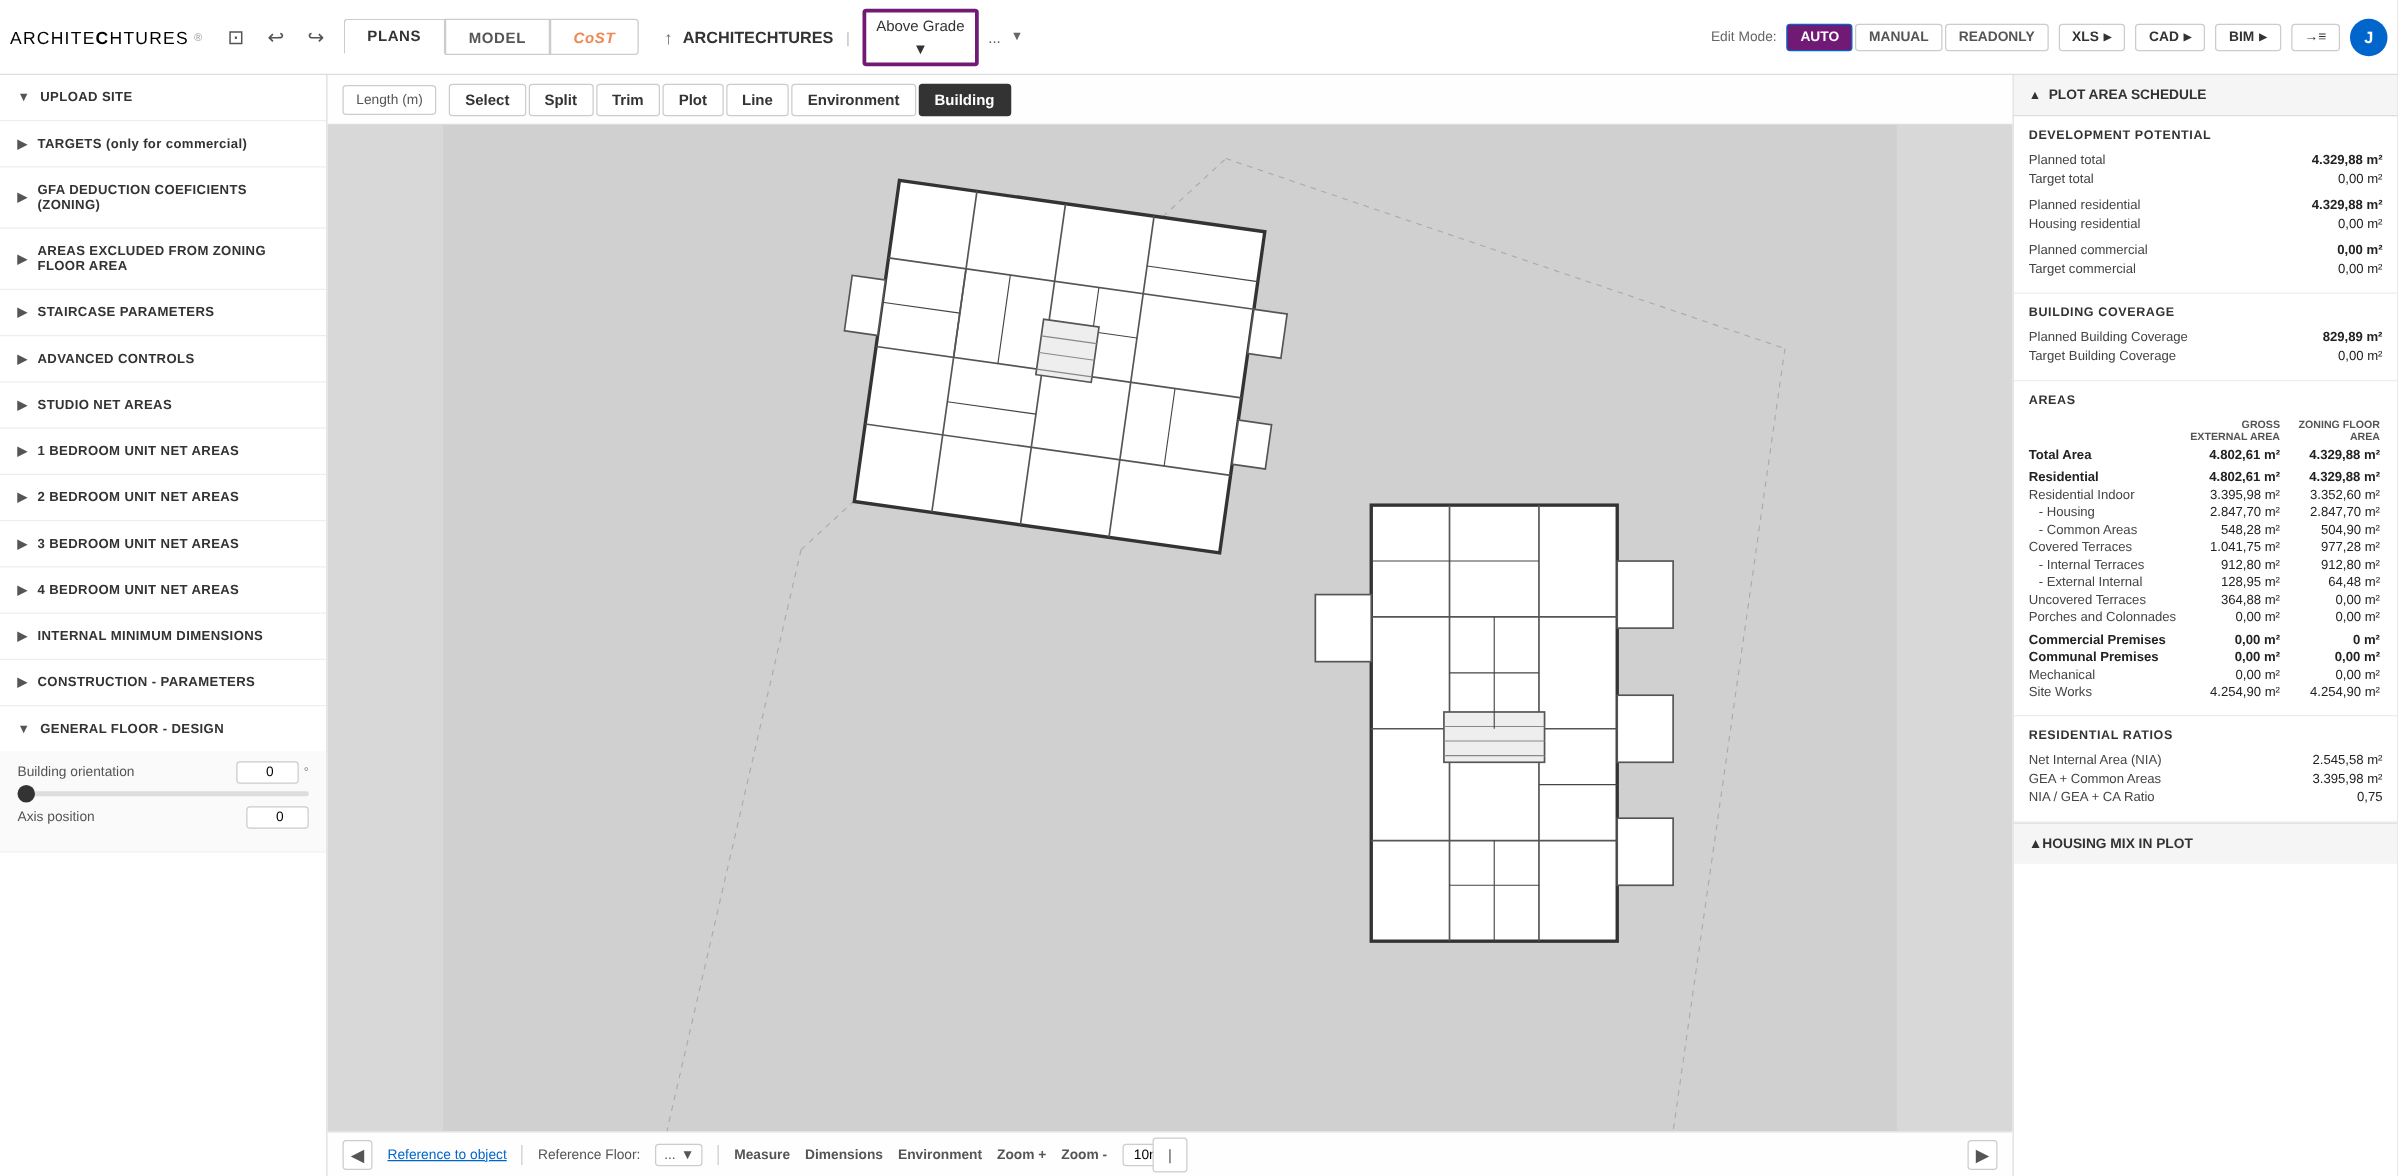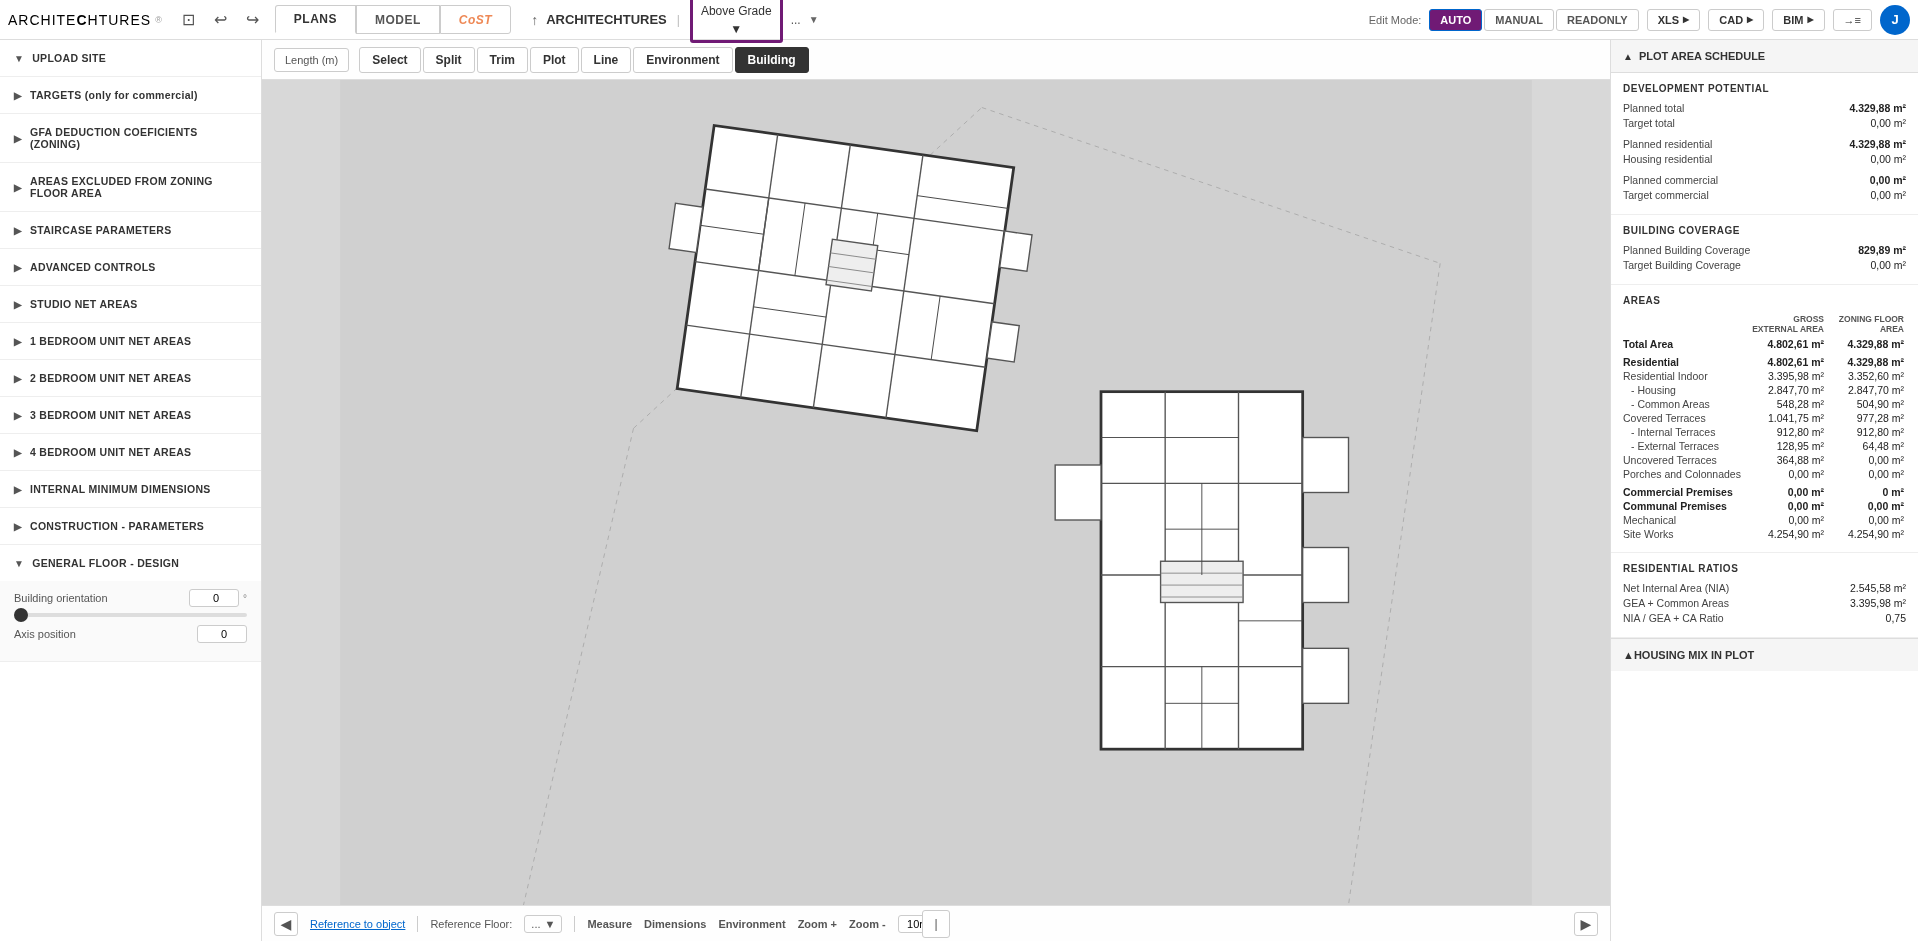--- a/index.html
+++ b/index.html
@@ -1,20 +1,20 @@
 <!DOCTYPE html>
 <html><head>
   <meta charset="utf-8">
   <style>
     * { box-sizing: border-box; margin: 0; padding: 0; }
     body { font-family: Arial, Helvetica, sans-serif; font-size: 12px; background: #f0f0f0; overflow: hidden; width: 1918px; height: 941px; display: flex; flex-direction: column; }
 
     
     .topbar {
-      height: 40px;
+      height: 60px;
       background: #fff;
       display: flex;
       align-items: center;
       border-bottom: 1px solid #ddd;
       padding: 0 8px;
       gap: 4px;
       flex-shrink: 0;
       z-index: 10;
     }
     .logo {
@@ -779,21 +779,21 @@
         <span class="areas-row-val">977,28 m²</span>
       </div>
 
       <div class="areas-row">
         <span class="areas-row-label indent">- Internal Terraces</span>
         <span class="areas-row-val">912,80 m²</span>
         <span class="areas-row-val">912,80 m²</span>
       </div>
 
       <div class="areas-row">
-        <span class="areas-row-label indent">- External Terraces</span>
+        <span class="areas-row-label indent">- External Internal</span>
         <span class="areas-row-val">128,95 m²</span>
         <span class="areas-row-val">64,48 m²</span>
       </div>
 
       <div class="areas-row">
         <span class="areas-row-label">Uncovered Terraces</span>
         <span class="areas-row-val">364,88 m²</span>
         <span class="areas-row-val">0,00 m²</span>
       </div>
 

